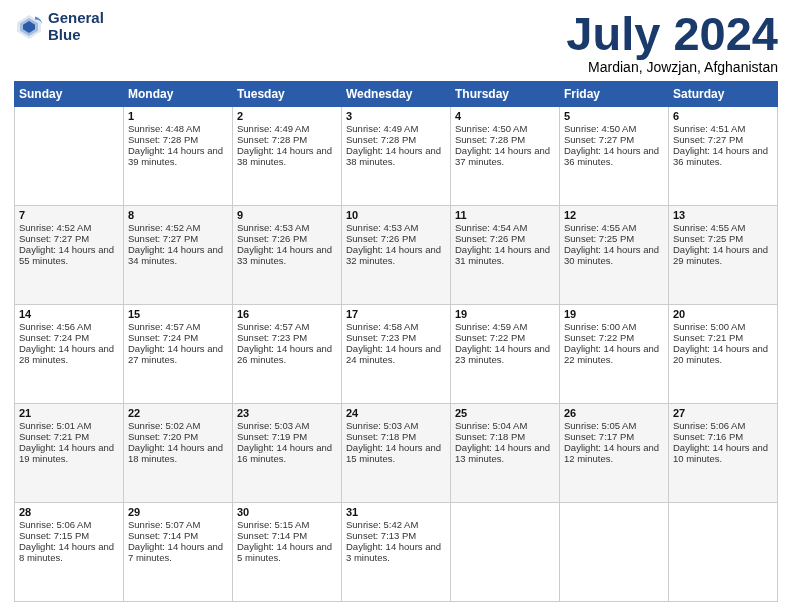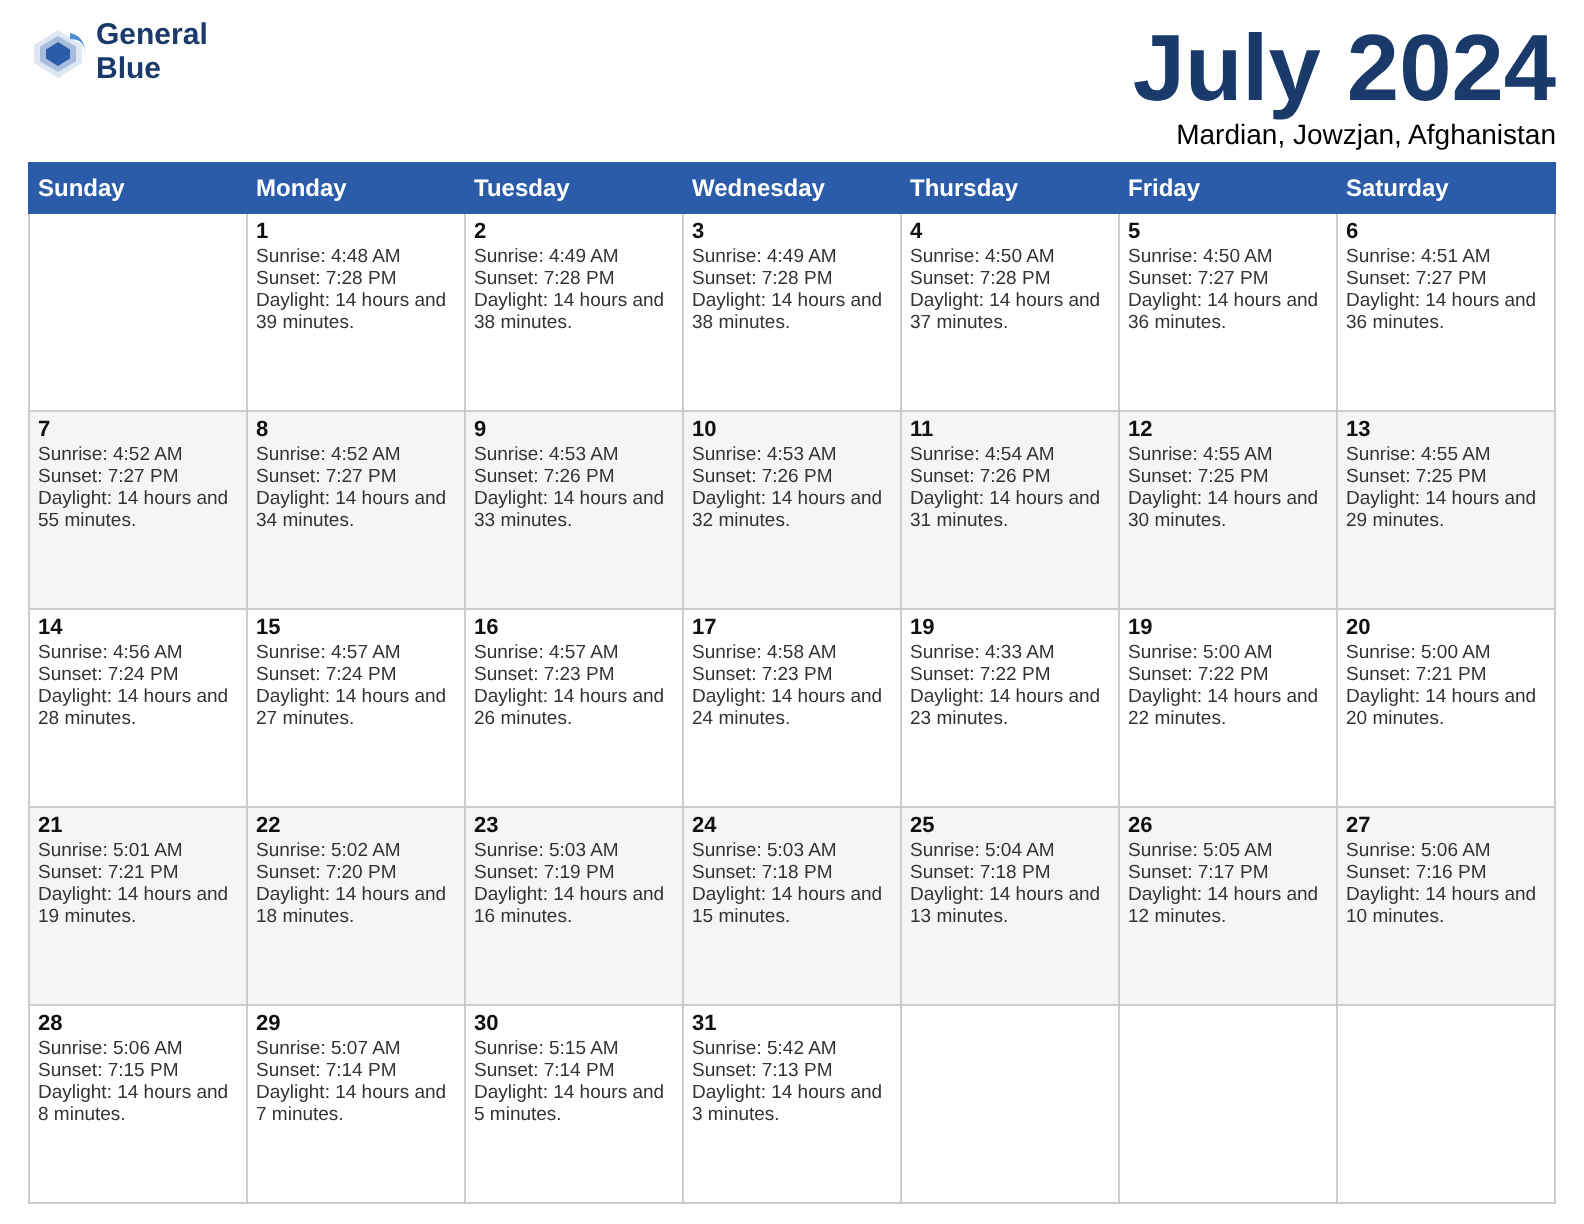--- a/index.html
+++ b/index.html
@@ -232,21 +232,21 @@
             <div>Daylight: 14 hours and 26 minutes.</div>
           </td>
           <td>
             <span class="day-number">17</span>
             <div>Sunrise: 4:58 AM</div>
             <div>Sunset: 7:23 PM</div>
             <div>Daylight: 14 hours and 24 minutes.</div>
           </td>
           <td>
             <span class="day-number">19</span>
-            <div>Sunrise: 4:33 AM</div>
+            <div>Sunrise: 4:59 AM</div>
             <div>Sunset: 7:22 PM</div>
             <div>Daylight: 14 hours and 23 minutes.</div>
           </td>
           <td>
             <span class="day-number">19</span>
             <div>Sunrise: 5:00 AM</div>
             <div>Sunset: 7:22 PM</div>
             <div>Daylight: 14 hours and 22 minutes.</div>
           </td>
           <td>

